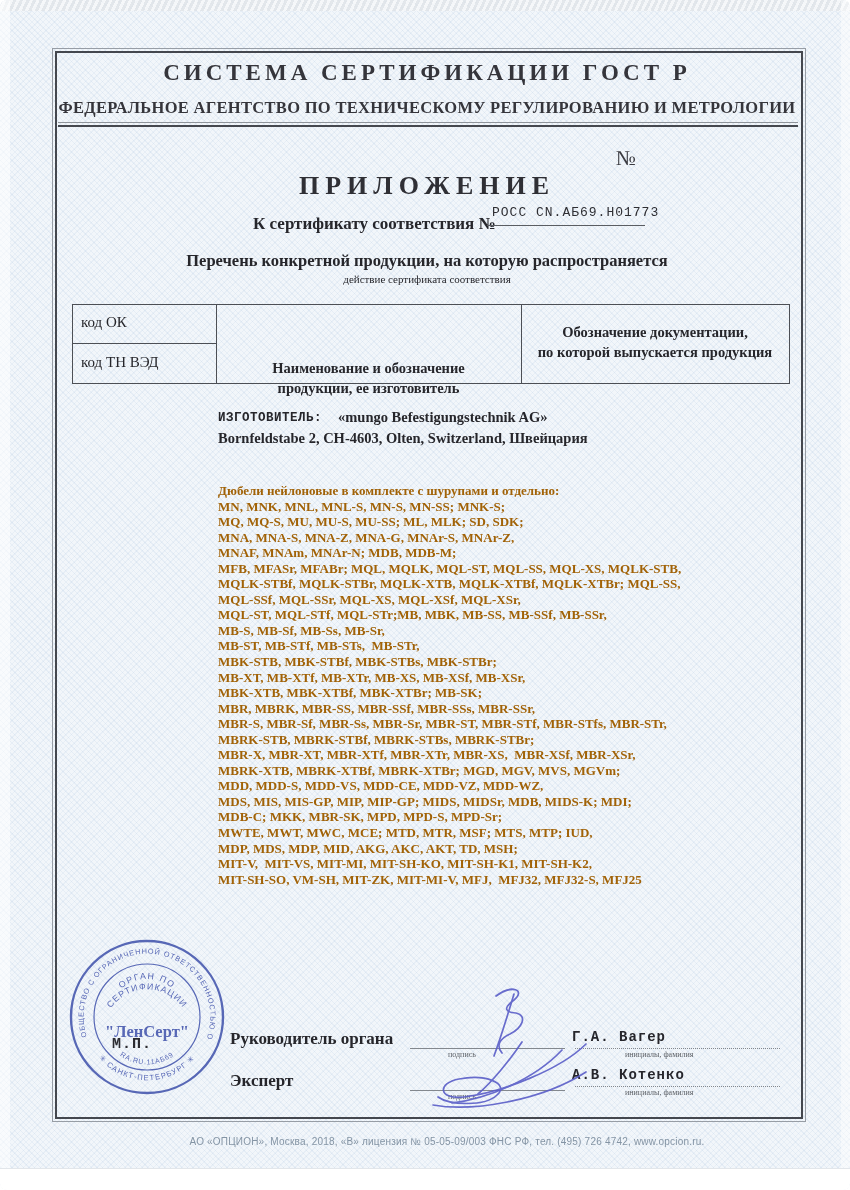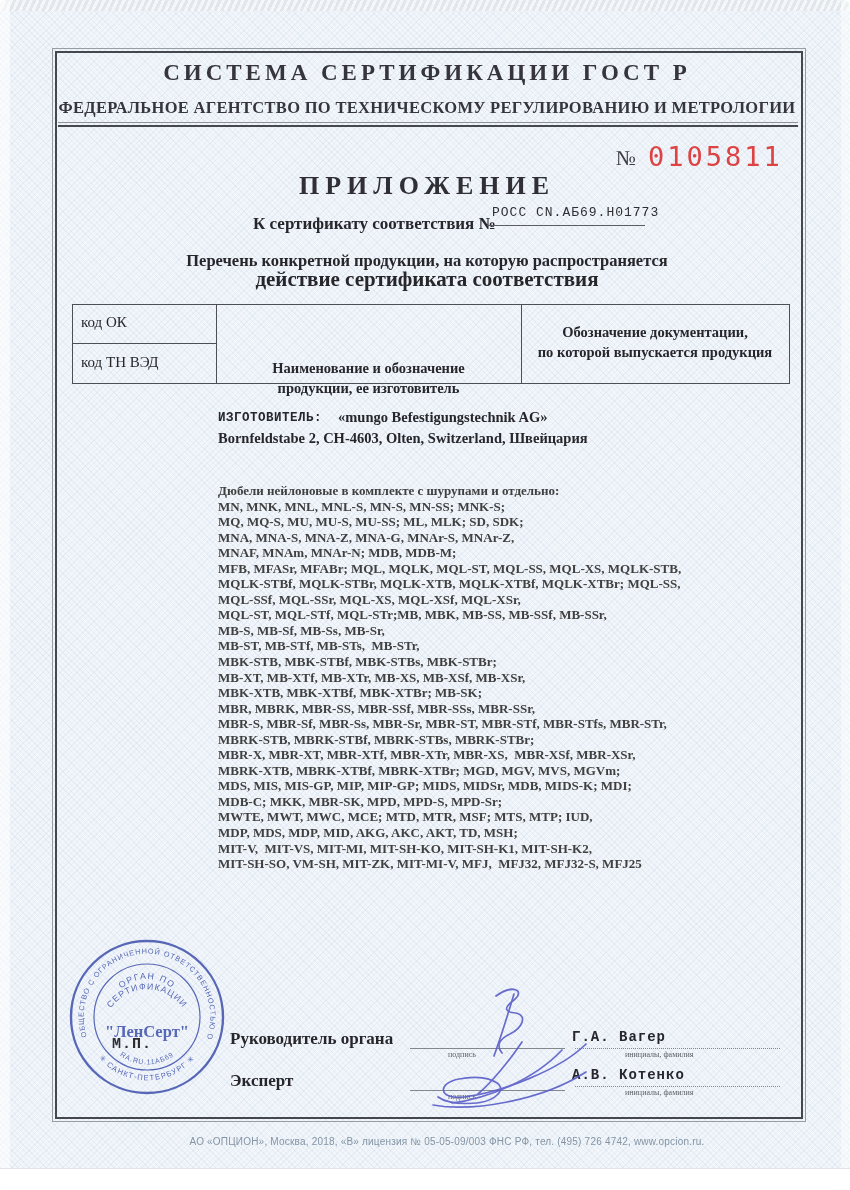--- a/index.html
+++ b/index.html
@@ -25,36 +25,36 @@
         border-top:1px solid #8f949a;border-bottom:2px solid #45484f;}
   .serial-label{left:616px;top:146px;font-size:21px;color:#3a3a40;}
   .serial-number{left:648px;top:141px;font-family:"DejaVu Sans Mono",monospace;
         font-size:27px;letter-spacing:3px;color:#de4343;}
   .doc-title{top:171px;font-size:26px;font-weight:bold;letter-spacing:6px;color:#2f2f35;}
   .cert-label{left:253px;top:214px;font-size:17px;font-weight:bold;}
   .cert-number{left:492px;top:205px;font-family:"Liberation Mono","DejaVu Sans Mono",monospace;
         font-size:13px;letter-spacing:1px;color:#2e2e33;}
   .cert-underline{left:487px;top:211px;width:158px;height:14px;border-bottom:1.5px solid #5a5d62;}
   .subtitle1{top:251px;font-size:16.5px;font-weight:bold;}
-  .subtitle2{top:267px;font-size:21px;font-weight:bold;}
+  .subtitle2{top:273px;font-size:11px;font-weight:normal;}
   .ptable{left:72px;top:304px;width:716px;height:78px;border:1.5px solid #4c4f55;}
   .ptable .v1{position:absolute;left:143px;top:0;bottom:0;width:0;border-left:1px solid #4c4f55;}
   .ptable .v2{position:absolute;left:448px;top:0;bottom:0;width:0;border-left:1px solid #4c4f55;}
   .ptable .h1{position:absolute;left:0;top:38px;width:143px;height:0;border-top:1px solid #4c4f55;}
   .cell-ok{position:absolute;left:8px;top:9px;font-size:15px;}
   .cell-tnved{position:absolute;left:8px;top:49px;font-size:15px;}
   .col-hdr{position:absolute;top:17px;font-size:14.5px;font-weight:bold;text-align:center;line-height:20px;}
   .col2{left:143px;width:305px;margin-top:36px;}
   .col3{left:448px;width:268px;}
   .manu-label{left:218px;top:411px;font-family:"Liberation Mono","DejaVu Sans Mono",monospace;
         font-size:12.5px;letter-spacing:.5px;font-weight:bold;}
   .manu-name{left:338px;top:409px;font-size:14.5px;font-weight:bold;}
   .manu-addr{left:218px;top:430px;font-size:14.5px;font-weight:bold;}
   .products{left:218px;top:483px;width:560px;}
-  .product-line{font-size:13px;line-height:15.55px;font-weight:bold;white-space:pre;color:#404040;}
+  .product-line{font-size:13px;line-height:15.55px;font-weight:bold;white-space:pre;color:#a16207;}
   .stamp-svg{left:66px;top:936px;}
   .mp-mark{left:112px;top:1036px;font-family:"Liberation Mono","DejaVu Sans Mono",monospace;
         font-size:15px;font-weight:bold;letter-spacing:1px;color:#2b2b30;}
   .role1{left:230px;top:1029px;font-size:17px;font-weight:bold;}
   .role2{left:230px;top:1071px;font-size:17px;font-weight:bold;}
   .sigline{height:0;border-bottom:1px solid #83888e;}
   .sigline1{left:410px;top:1048px;width:155px;}
   .sigline2{left:410px;top:1090px;width:155px;}
   .nameline1{left:575px;top:1048px;width:205px;border-bottom:1px dotted #83888e;height:0;}
   .nameline2{left:575px;top:1086px;width:205px;border-bottom:1px dotted #83888e;height:0;}
@@ -81,21 +81,20 @@
   <div class="edge-right"></div>
   <div class="edge-bottom"></div>
 
   <div class="frame"></div>
 
   <div class="abs ctr system-title">СИСТЕМА СЕРТИФИКАЦИИ ГОСТ Р</div>
   <div class="abs ctr agency-title">ФЕДЕРАЛЬНОЕ АГЕНТСТВО ПО ТЕХНИЧЕСКОМУ РЕГУЛИРОВАНИЮ И МЕТРОЛОГИИ</div>
   <div class="abs header-rule"></div>
 
   <div class="abs serial-label">№</div>
-  <div class="abs serial-number">0105811</div>
 
   <div class="abs ctr doc-title">ПРИЛОЖЕНИЕ</div>
 
   <div class="abs cert-label">К сертификату соответствия №</div>
   <div class="abs cert-number">РОСС CN.АБ69.Н01773</div>
   <div class="abs cert-underline"></div>
 
   <div class="abs ctr subtitle1">Перечень конкретной продукции,  на которую распространяется</div>
   <div class="abs ctr subtitle2">действие сертификата соответствия</div>
 
@@ -132,20 +131,21 @@
     <div class="product-line">MB-S, MB-Sf, MB-Ss, MB-Sr,</div>
     <div class="product-line">MB-ST, MB-STf, MB-STs,  MB-STr,</div>
     <div class="product-line">MBK-STB, MBK-STBf, MBK-STBs, MBK-STBr;</div>
     <div class="product-line">MB-XT, MB-XTf, MB-XTr, MB-XS, MB-XSf, MB-XSr,</div>
     <div class="product-line">MBK-XTB, MBK-XTBf, MBK-XTBr; MB-SK;</div>
     <div class="product-line">MBR, MBRK, MBR-SS, MBR-SSf, MBR-SSs, MBR-SSr,</div>
     <div class="product-line">MBR-S, MBR-Sf, MBR-Ss, MBR-Sr, MBR-ST, MBR-STf, MBR-STfs, MBR-STr,</div>
     <div class="product-line">MBRK-STB, MBRK-STBf, MBRK-STBs, MBRK-STBr;</div>
     <div class="product-line">MBR-X, MBR-XT, MBR-XTf, MBR-XTr, MBR-XS,  MBR-XSf, MBR-XSr,</div>
     <div class="product-line">MBRK-XTB, MBRK-XTBf, MBRK-XTBr; MGD, MGV, MVS, MGVm;</div>
+    <div class="product-line">MDD, MDD-S, MDD-VS, MDD-CE, MDD-VZ, MDD-WZ,</div>
     <div class="product-line">MDS, MIS, MIS-GP, MIP, MIP-GP; MIDS, MIDSr, MDB, MIDS-K; MDI;</div>
     <div class="product-line">MDB-C; MKK, MBR-SK, MPD, MPD-S, MPD-Sr;</div>
     <div class="product-line">MWTE, MWT, MWC, MCE; MTD, MTR, MSF; MTS, MTP; IUD,</div>
     <div class="product-line">MDP, MDS, MDP, MID, AKG, AKC, AKT, TD, MSH;</div>
     <div class="product-line">MIT-V,  MIT-VS, MIT-MI, MIT-SH-KO, MIT-SH-K1, MIT-SH-K2,</div>
     <div class="product-line">MIT-SH-SO, VM-SH, MIT-ZK, MIT-MI-V, MFJ,  MFJ32, MFJ32-S, MFJ25</div>
   </div>
 
   <svg class="abs stamp-svg" width="162" height="162" viewBox="-81 -81 162 162" style="opacity:.88;">
     <g fill="none" stroke="#4355ad">

